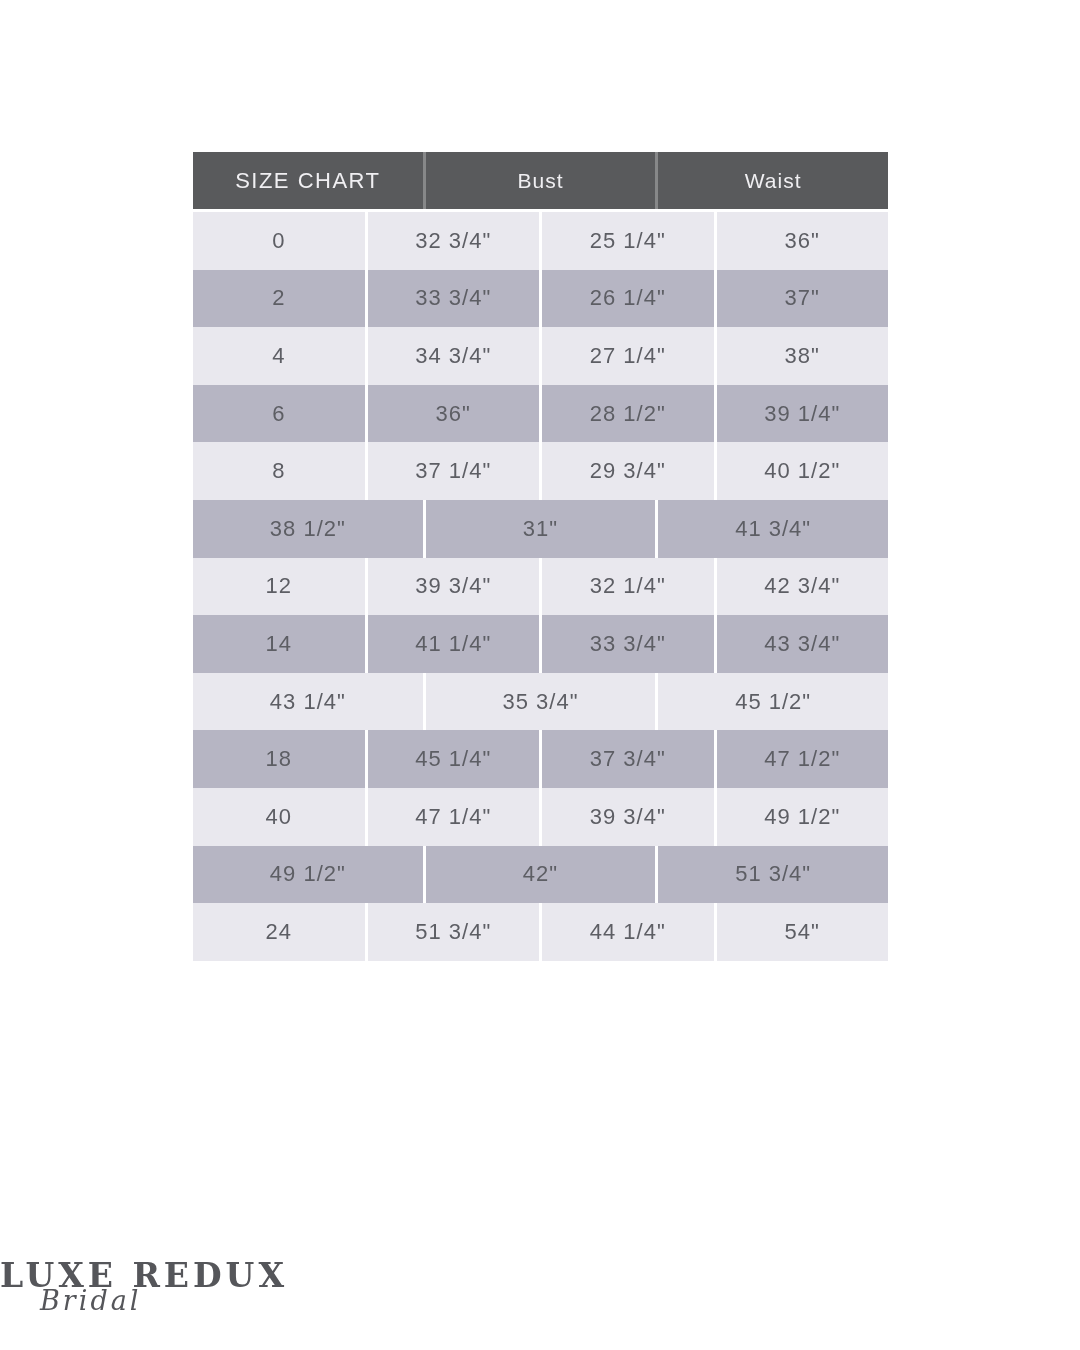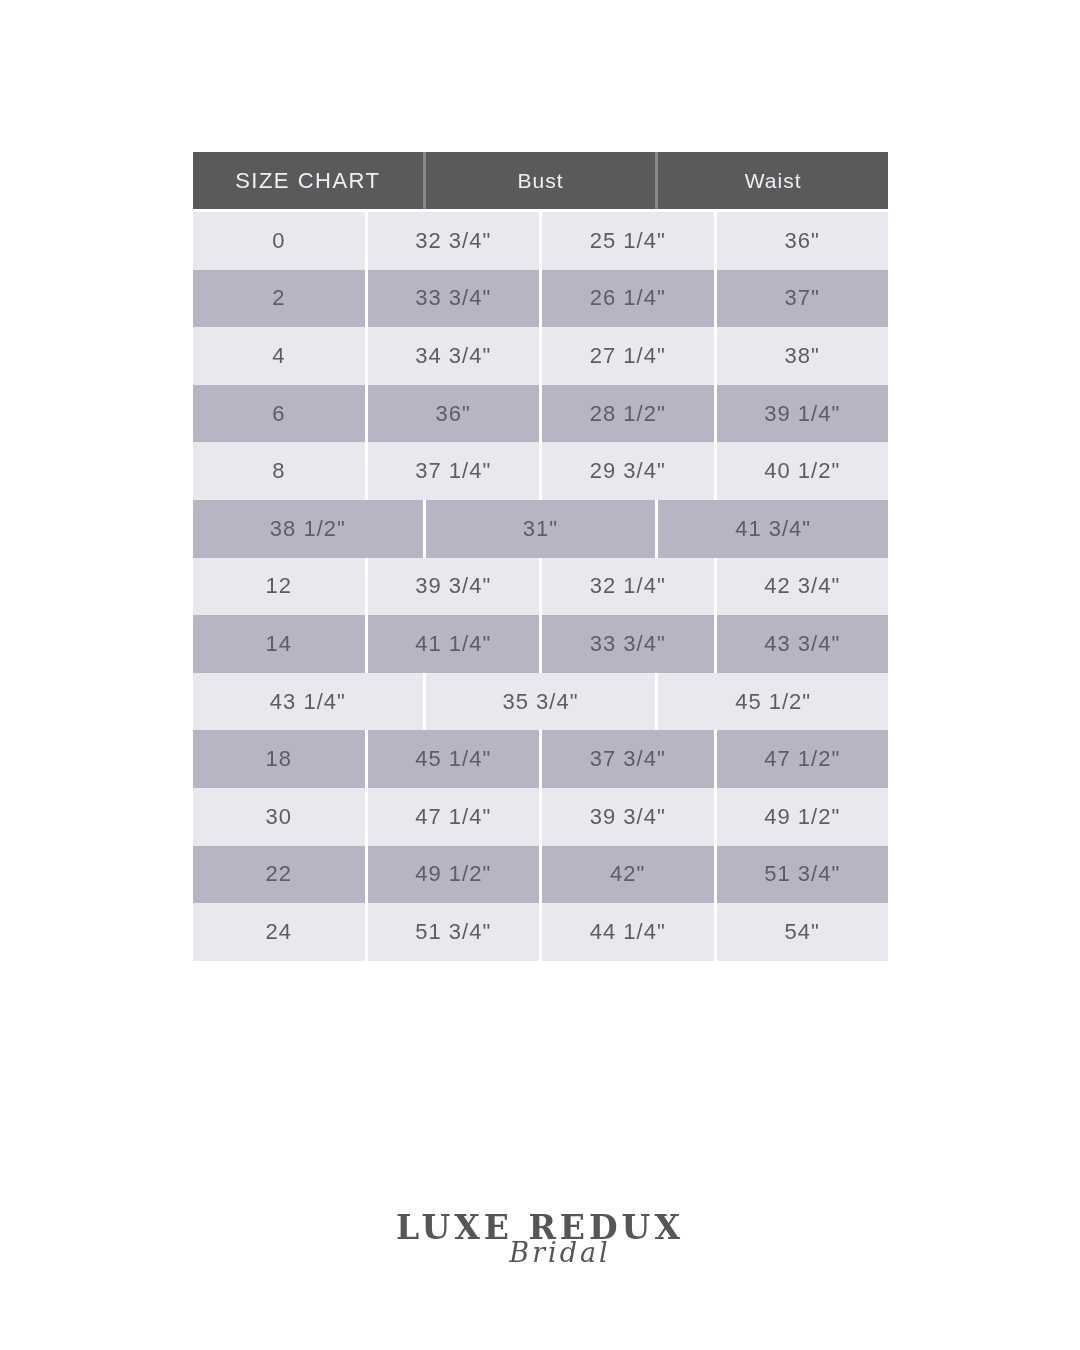--- a/index.html
+++ b/index.html
@@ -57,24 +57,23 @@
   }
   .row.header .cell:first-child {
     border-left: none;
     font-size: 22px;
     letter-spacing: 1.5px;
   }
   .row.light { background: var(--row-light, #e9e8ee); }
   .row.dark  { background: var(--row-dark,  #b6b5c3); }
   .footer {
     position: absolute;
-    top: 1208px;
+    top: 1256px;
     left: 0;
     width: 100%;
-    text-align: center;
     color: var(--logo-text, #55565a);
   }
   .logo-main {
     font-family: "DejaVu Serif", serif;
     font-weight: 700;
     font-size: 33px;
     letter-spacing: 4px;
   }
   .logo-sub {
     font-family: "DejaVu Serif", serif;
@@ -161,28 +160,27 @@
     </div>
 
     <div class="row dark">
       <div class="cell">18</div>
       <div class="cell">45 1/4"</div>
       <div class="cell">37 3/4"</div>
       <div class="cell">47 1/2"</div>
     </div>
 
     <div class="row light">
-      <div class="cell">30</div>
+      <div class="cell">40</div>
       <div class="cell">47 1/4"</div>
       <div class="cell">39 3/4"</div>
       <div class="cell">49 1/2"</div>
     </div>
 
     <div class="row dark">
-      <div class="cell">22</div>
       <div class="cell">49 1/2"</div>
       <div class="cell">42"</div>
       <div class="cell">51 3/4"</div>
     </div>
 
     <div class="row light">
       <div class="cell">24</div>
       <div class="cell">51 3/4"</div>
       <div class="cell">44 1/4"</div>
       <div class="cell">54"</div>

